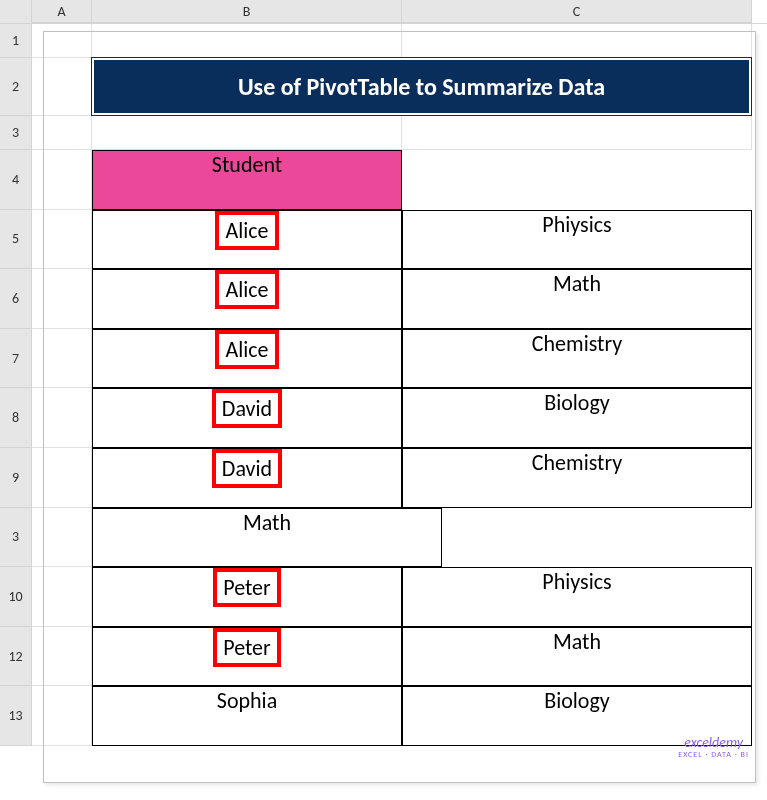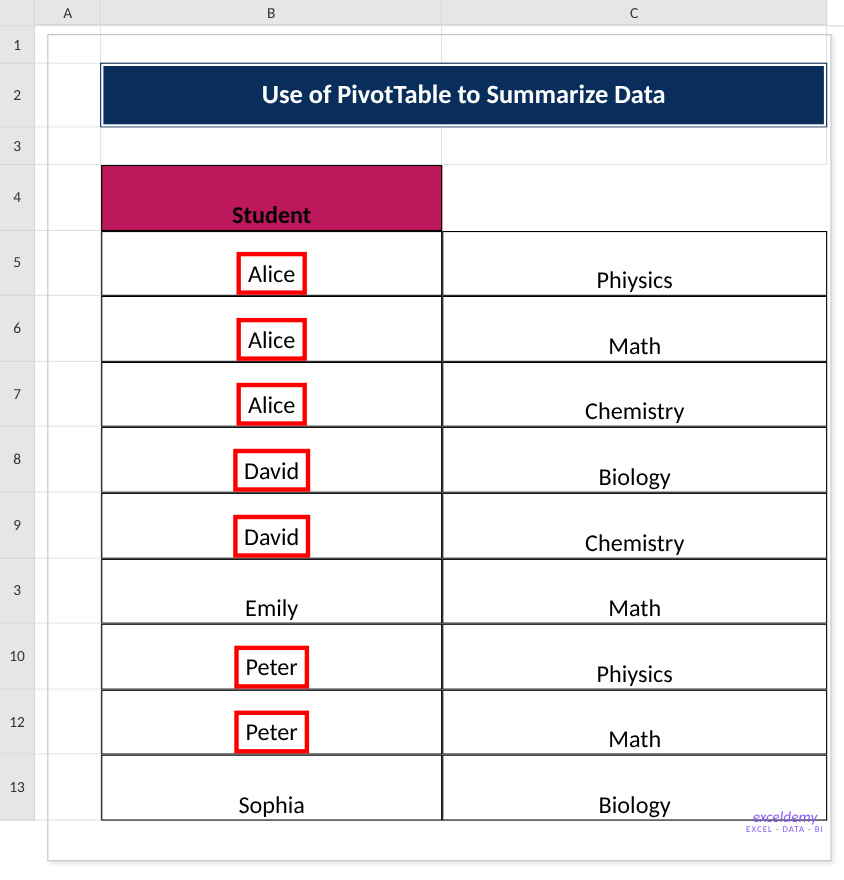--- a/index.html
+++ b/index.html
@@ -54,21 +54,21 @@
       background: #e6e6e6;
       font-size: 14px;
       color: #333;
       border-right: 1px solid #d4d4d4;
       border-bottom: 1px solid #d4d4d4;
     }
     .cell {
       border-right: 1px solid #e0e0e0;
       border-bottom: 1px solid #e0e0e0;
       display: flex;
-      align-items: flex-end;
+      align-items: flex-start;
       justify-content: center;
       font-size: 21px;
       background: #fff;
     }
     .cell-a { width: 60px; }
     .cell-b { width: 310px; }
     .cell-c { width: 350px; }
     
     .title-banner {
       background: #0a2e5c;
@@ -81,22 +81,22 @@
       align-items: center;
       justify-content: center;
       border: 2px solid #fff;
       box-shadow: 0 0 0 1px #0a2e5c;
     }
     .row-title { height: 58px; }
     .row-gap { height: 34px; }
     .row-gap .cell { font-size: 18px; }
     
     .table-header {
-      background: #be185d;
-      font-weight: bold;
+      background: #ec4899;
+      font-weight: normal;
       border: 1.5px solid #000;
       font-size: 22px;
     }
     .table-cell {
       border: 1.5px solid #000;
       font-size: 22px;
     }
     
     .highlight-box {
       border: 4px solid #f00;
@@ -205,21 +205,20 @@
     <div class="row-header">9</div>
     <div class="cell cell-a"></div>
     <div class="cell cell-b table-cell">
         <span class="highlight-box">David</span>
       </div>
     <div class="cell cell-c table-cell">Chemistry</div>
   </div>
   <div class="row">
     <div class="row-header">3</div>
     <div class="cell cell-a"></div>
-    <div class="cell cell-b table-cell">Emily</div>
     <div class="cell cell-c table-cell">Math</div>
   </div>
   <div class="row">
     <div class="row-header">10</div>
     <div class="cell cell-a"></div>
     <div class="cell cell-b table-cell">
         <span class="highlight-box">Peter</span>
       </div>
     <div class="cell cell-c table-cell">Phiysics</div>
   </div>

